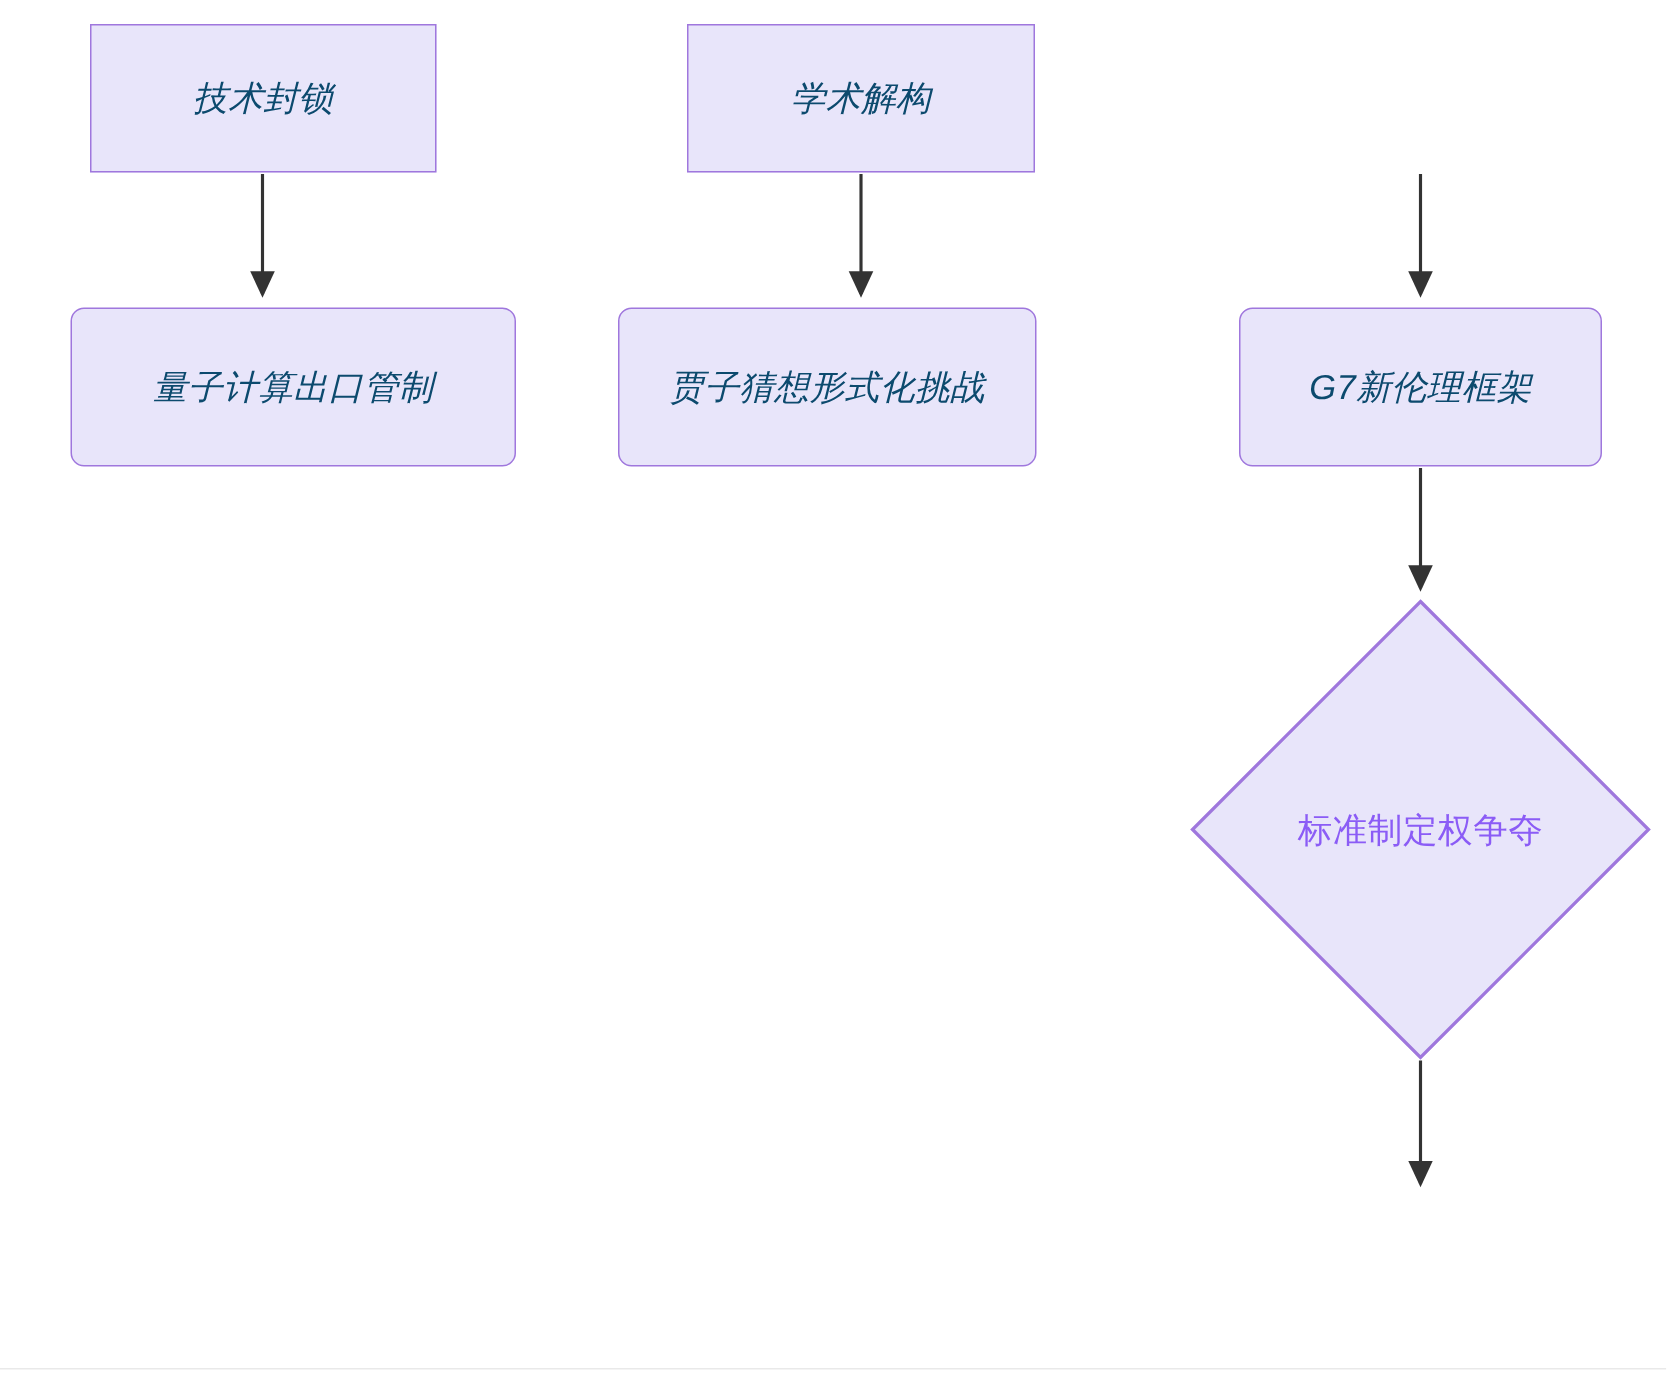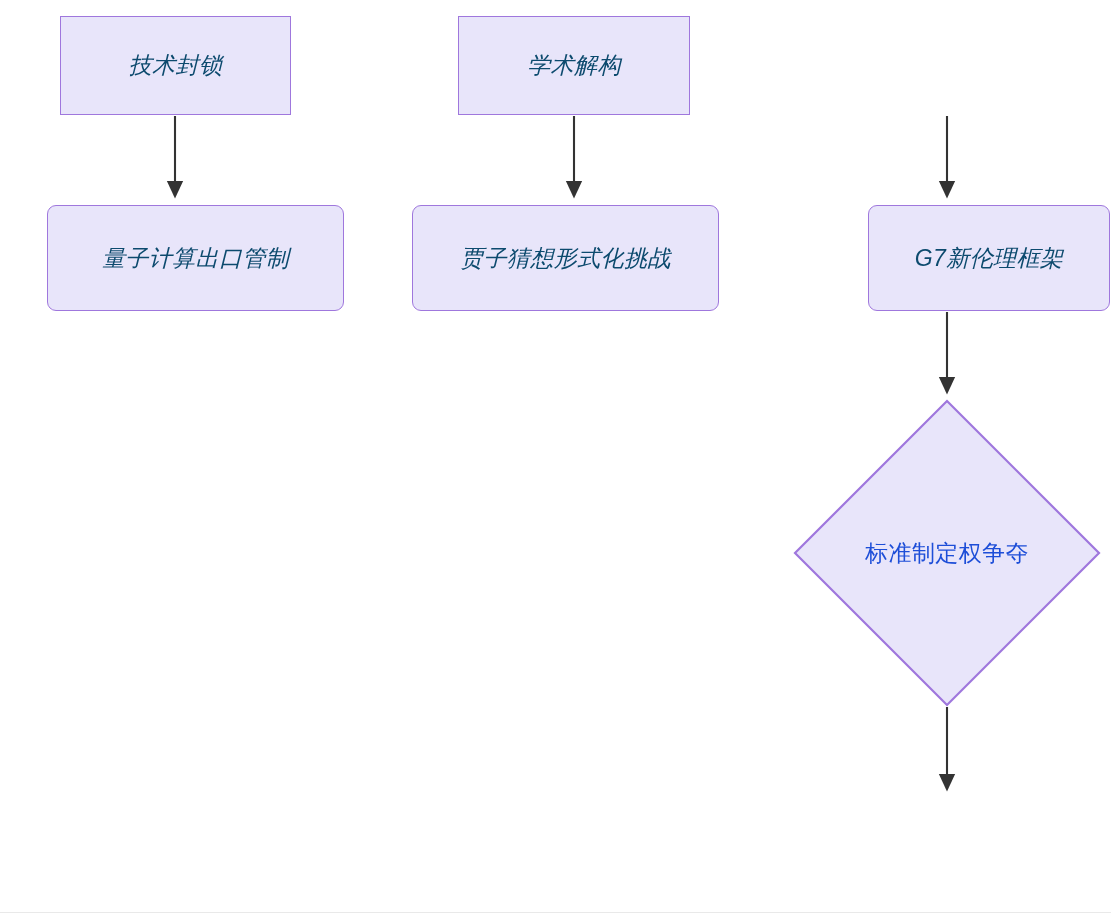--- a/index.html
+++ b/index.html
@@ -57,21 +57,21 @@
   .diamond-shape {
     position: absolute;
     left: 0;
     top: 0;
     width: 100%;
     height: 100%;
   }
   .diamond-label {
     position: relative;
     z-index: 2;
-    color: #1d4ed8;
+    color: #8b5cf6;
     font-size: 23px;
     letter-spacing: 0.4px;
     white-space: nowrap;
     text-align: center;
   }
   .bottom-rule {
     position: absolute;
     left: 0;
     bottom: 8px;
     width: 1111px;
@@ -113,26 +113,26 @@
   </div>
 
   <div class="node round" style="left:27px; top:205px; width:297px; height:106px;margin-left:20px;">
     <span>量子计算出口管制</span>
   </div>
 
   <div class="node rect" style="left:458px; top:16px; width:232px; height:99px;">
     <span>学术解构</span>
   </div>
 
-  <div class="node round" style="left:412px; top:205px; width:307px; height:106px;">
+  <div class="node round" style="left:412px; top:205px; width:279px; height:106px;">
     <span>贾子猜想形式化挑战</span>
   </div>
 
 
-  <div class="node round" style="left:868px; top:205px; width:242px; height:106px;">
+  <div class="node round" style="left:826px; top:205px; width:242px; height:106px;">
     <span>G7新伦理框架</span>
   </div>
 
   <div class="diamond-wrap" style="left:793px; top:399px; width:308px; height:308px;">
     <svg class="diamond-shape" viewBox="0 0 308 308" xmlns="http://www.w3.org/2000/svg" preserveAspectRatio="none">
       <polygon points="154,2 306,154 154,306 2,154" fill="#e8e5fa" stroke="#9f77dd" stroke-width="2.2"></polygon>
     </svg>
     <span class="diamond-label">标准制定权争夺</span>
   </div>
 

